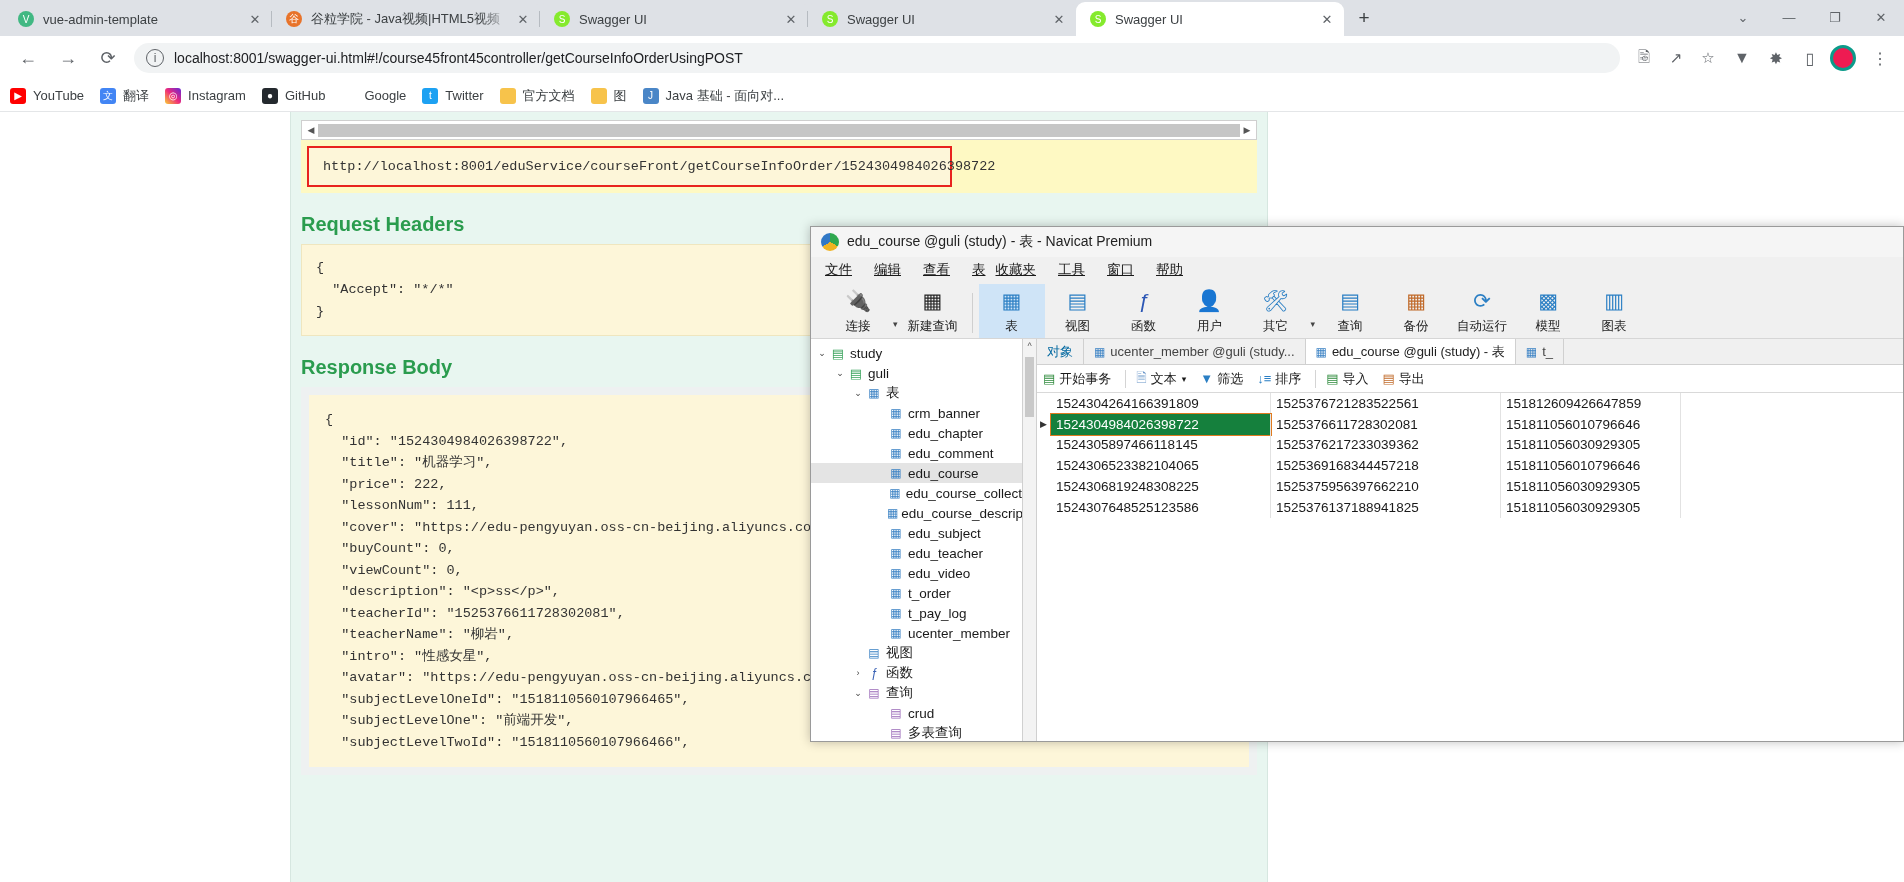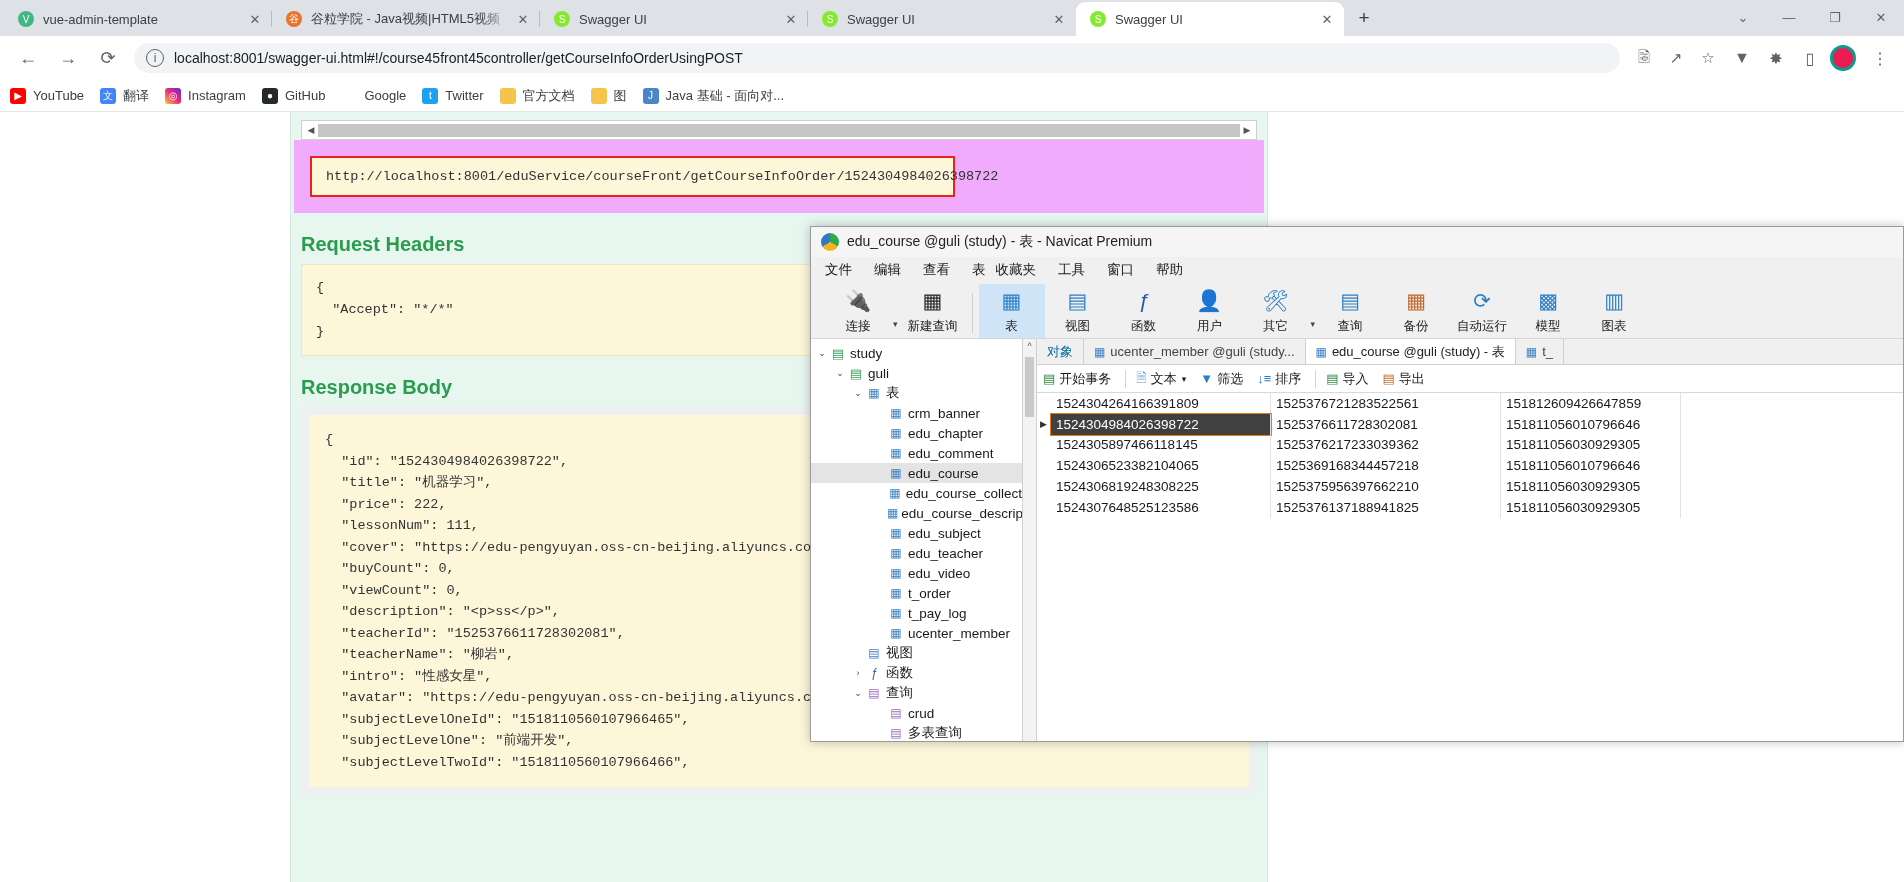--- a/index.html
+++ b/index.html
@@ -127,21 +127,21 @@
 
   .sec-title {
     color: #2a9c4e; font-size: 20px; font-weight: bold; margin: 20px 0 8px 10px;
   }
   .code-block {
     background: #fdf6d9; border: 1px solid #efe6bf; margin: 0 10px;
     font-family: "Liberation Mono", monospace; font-size: 13.5px; color: #333;
     padding: 12px 14px; line-height: 22px; white-space: pre;
   }
   .url-block {
-    background: #f0abfc; margin: 0 3px; padding: 16px;
+    background: #fef9c3; margin: 0 10px; padding: 6px;
     position: relative;
   }
   .url-box {
     border: 2px solid #e8231e; padding: 11px 14px;
     font-family: "Liberation Mono", monospace; font-size: 13.5px; color: #333;
     display:inline-block; width: 645px; background: #fdf6d9;
   }
   .resp-outer { background:#eef1f1; margin: 0 10px; padding: 8px; }
   .resp-body {
     background: #fdf6d9; padding: 14px 16px;
@@ -165,21 +165,21 @@
     padding-left: 10px; font-size: 14px; color: #222;
   }
   .nv-logo {
     width: 18px; height: 18px; border-radius: 50%; margin-right: 8px;
     background: conic-gradient(#2fa84f 0 33%, #f0b323 0 66%, #3178c6 0 100%);
   }
   .nv-menu {
     height: 26px; background: #f0f0f0; display:flex; align-items:center;
     padding-left: 14px; font-size: 13.5px;
   }
-  .nv-menu span { margin-right: 22px; }
+  .nv-menu span { margin-right: 22px; text-decoration: underline; }
   .nv-menu span.tight { margin-right: 10px; }
   .nv-toolbar {
     height: 56px; background: #f0f0f0; display:flex; align-items:flex-end;
     border-bottom: 1px solid #d6d6d6; padding-left: 14px;
   }
   .tbitem {
     width: 66px; height: 54px; display:flex; flex-direction: column;
     align-items:center; justify-content: flex-end; padding-bottom: 3px;
     font-size: 12.5px; color: #222;
   }
@@ -235,21 +235,21 @@
   .gcell {
     padding: 0 5px; overflow:hidden; white-space:nowrap;
     border-right: 1px solid #e2e2e2; height: 100%; display:flex; align-items:center;
   }
   .gmark { width: 14px; flex: 0 0 14px; text-align:center; font-size: 9px;
            border-right: 1px solid #e2e2e2; color:#333; display:flex;
            align-items:center; justify-content:center; }
   .c-id { width: 220px; flex: 0 0 220px; }
   .c-tid { width: 230px; flex: 0 0 230px; }
   .c-sid { width: 180px; flex: 0 0 180px; }
-  .cell-sel { background: #404040; color:#fff; outline: 1px solid #e07b20; }
+  .cell-sel { background: #15803d; color:#fff; outline: 1px solid #e07b20; }
 </style>
 </head>
 <body>
 
 <div class="browser">
 
   <div class="tabstrip">
     <div class="tab inactive">
       <span class="favicon fav-vue">V</span>
       <span class="tabtitle">vue-admin-template</span>

